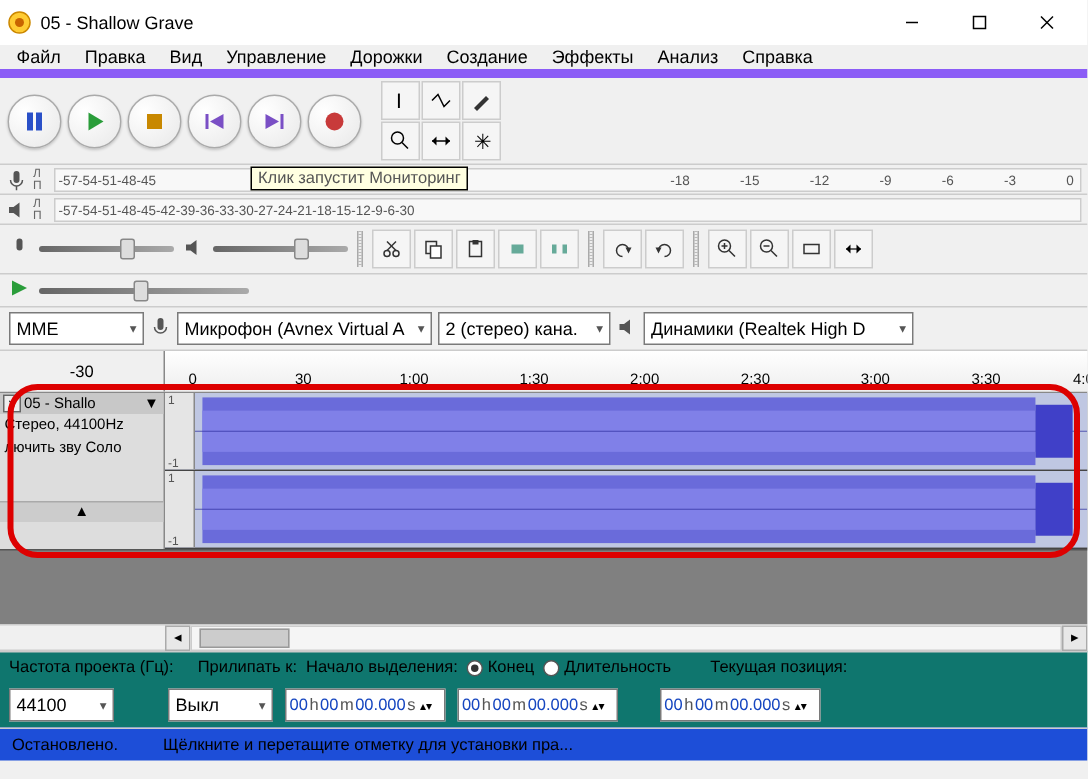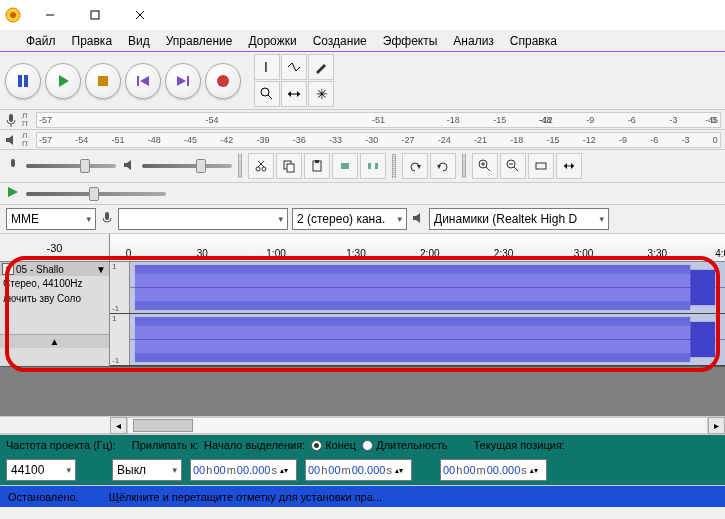--- a/index.html
+++ b/index.html
@@ -2,31 +2,31 @@
 <html><head>
 <meta charset="utf-8">
 <style>
   * { box-sizing: border-box; margin: 0; padding: 0; font-family: "Segoe UI", Tahoma, sans-serif; }
   body { width: 725px; height: 519px; background: #f0f0f0; font-size: 12px; color: #000; overflow: hidden; position: relative; }
   .titlebar { height: 30px; background: #fff; display: flex; align-items: center; padding: 0 5px; }
   .titlebar .app-icon { width: 16px; height: 16px; margin-right: 6px; }
   .titlebar .title { flex: 1; font-size: 12px; }
   .titlebar .win-btns { display: flex; gap: 0; }
   .titlebar .win-btn { width: 45px; height: 30px; display: flex; align-items: center; justify-content: center; cursor: pointer; }
-  .menubar { height: 22px; background: #f0f0f0; display: flex; align-items: center; padding: 0 20px; gap: 4px; border-bottom: 1px solid #8b5cf6; }
+  .menubar { height: 22px; background: #f0f0f0; display: flex; align-items: center; padding: 0 5px; gap: 4px; border-bottom: 6px solid #8b5cf6; }
   .menubar span { padding: 2px 6px; cursor: pointer; font-size: 12px; }
   .toolbar-row { display: flex; background: #f0f0f0; padding: 2px 4px; gap: 2px; align-items: center; border-bottom: 1px solid #ccc; flex-wrap: wrap; }
   .transport-btn { width: 36px; height: 36px; border-radius: 50%; background: radial-gradient(circle at 30% 30%, #fff, #e8e8e8); border: 1px solid #aaa; display: flex; align-items: center; justify-content: center; cursor: pointer; margin: 1px; box-shadow: 0 1px 2px rgba(0,0,0,0.2); }
   .tool-btn { width: 26px; height: 26px; background: #f5f5f5; border: 1px solid #ccc; display: flex; align-items: center; justify-content: center; cursor: pointer; }
   .tools-grid { display: grid; grid-template-columns: repeat(3, 26px); grid-template-rows: repeat(2, 26px); gap: 1px; margin-left: 10px; }
   .meter-row { display: flex; align-items: center; height: 20px; background: #f0f0f0; padding: 0 4px; border-bottom: 1px solid #ccc; }
   .meter-row .mic-icon { width: 18px; display: flex; align-items: center; }
   .meter-lr { width: 14px; display: flex; flex-direction: column; font-size: 8px; line-height: 8px; color: #666; }
   .meter { flex: 1; height: 16px; background: #f8f8f8; border: 1px solid #ccc; position: relative; display: flex; align-items: center; font-size: 9px; color: #555; }
-  .meter .ticks { display: flex; width: 100%; justify-content: space-between; padding: 0 2px; }
+  .meter .ticks { display: flex; width: 100%; padding: 0 2px; }
   .meter .tooltip { position: absolute; left: 130px; top: -2px; background: #ffffe1; border: 1px solid #000; padding: 1px 4px; font-size: 11px; z-index: 10; }
   .slider-row { display: flex; align-items: center; gap: 6px; padding: 3px 6px; border-bottom: 1px solid #ccc; }
   .slider-group { display: flex; align-items: center; gap: 4px; }
   .slider { width: 90px; height: 4px; background: linear-gradient(to right,#666,#aaa); position: relative; border-radius: 2px; }
   .slider .thumb { position: absolute; width: 10px; height: 14px; background: #ddd; border: 1px solid #888; top: -5px; left: 60%; border-radius: 2px; }
   .edit-tools { display: flex; gap: 2px; }
   .device-row { display: flex; align-items: center; gap: 4px; padding: 3px 6px; border-bottom: 1px solid #ccc; }
   .combo { height: 22px; background: #fff; border: 1px solid #7a7a7a; display: flex; align-items: center; padding: 0 4px; cursor: pointer; font-size: 12px; white-space: nowrap; overflow: hidden; }
   .combo .arrow { margin-left: auto; font-size: 9px; color: #555; padding-left: 4px; }
   .timeline { display: flex; height: 28px; background: #f0f0f0; border-bottom: 1px solid #888; }
@@ -66,20 +66,21 @@
 </head>
 <body>
 
 <div class="titlebar">
   <span class="app-icon">
     <svg viewBox="0 0 16 16">
         <circle cx="8" cy="8" r="7" fill="#ffcc33" stroke="#cc8800"></circle>
         <circle cx="8" cy="8" r="3" fill="#c86400"></circle>
       </svg>
   </span>
+  <span class="title">05 - Shallow Grave</span>
   <div class="win-btns">
     <div class="win-btn">
         <svg width="10" height="10">
           <line x1="1" y1="5" x2="9" y2="5" stroke="#000"></line>
         </svg>
       </div>
     <div class="win-btn">
         <svg width="10" height="10">
           <rect x="1" y="1" width="8" height="8" fill="none" stroke="#000"></rect>
         </svg>
@@ -189,20 +190,21 @@
       <span>П</span>
     </div>
   <div class="meter">
     <div class="ticks">
       <span>-57</span>
         <span>-54</span>
         <span>-51</span>
         <span>-48</span>
         <span>-45</span>
     </div>
+    <div class="tooltip">Клик запустит Мониторинг</div>
     <div class="ticks" style="position:absolute;right:2px;width:40%;justify-content:space-between;">
       <span>-18</span>
         <span>-15</span>
         <span>-12</span>
         <span>-9</span>
         <span>-6</span>
         <span>-3</span>
         <span>0</span>
     </div>
   </div>
@@ -354,20 +356,21 @@
 <div class="device-row">
   <div class="combo" style="width:90px;">
       <span>MME</span>
       <span class="arrow">▾</span>
     </div>
   <span><svg width="14" height="14">
         <rect x="5" y="1" width="4" height="8" rx="2" fill="#555"></rect>
         <path d="M3 7 a4 4 0 0 0 8 0" fill="none" stroke="#555"></path>
       </svg></span>
   <div class="combo" style="width:170px;">
+      <span>Микрофон (Avnex Virtual A</span>
       <span class="arrow">▾</span>
     </div>
   <div class="combo" style="width:115px;">
       <span>2 (стерео) кана.</span>
       <span class="arrow">▾</span>
     </div>
   <span><svg width="14" height="14">
         <polygon points="2,5 5,5 9,2 9,12 5,9 2,9" fill="#555"></polygon>
       </svg></span>
   <div class="combo" style="width:180px;">

